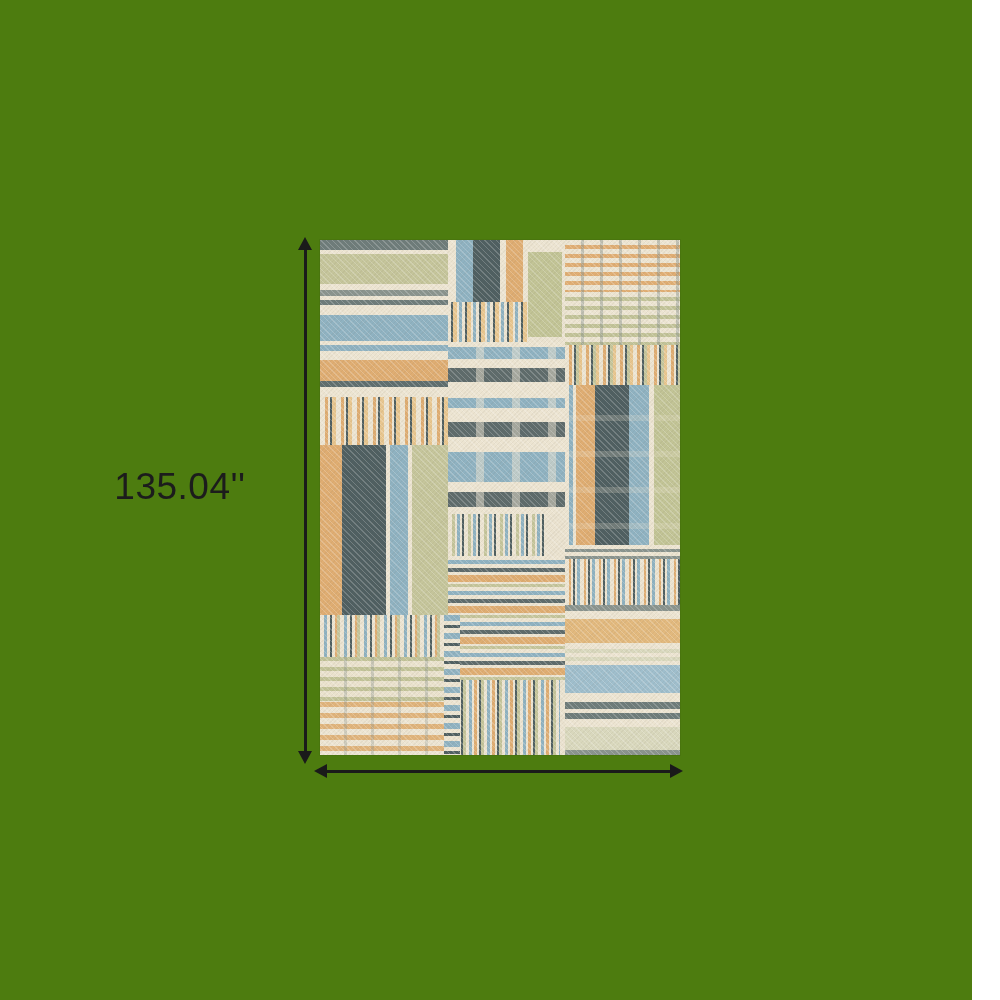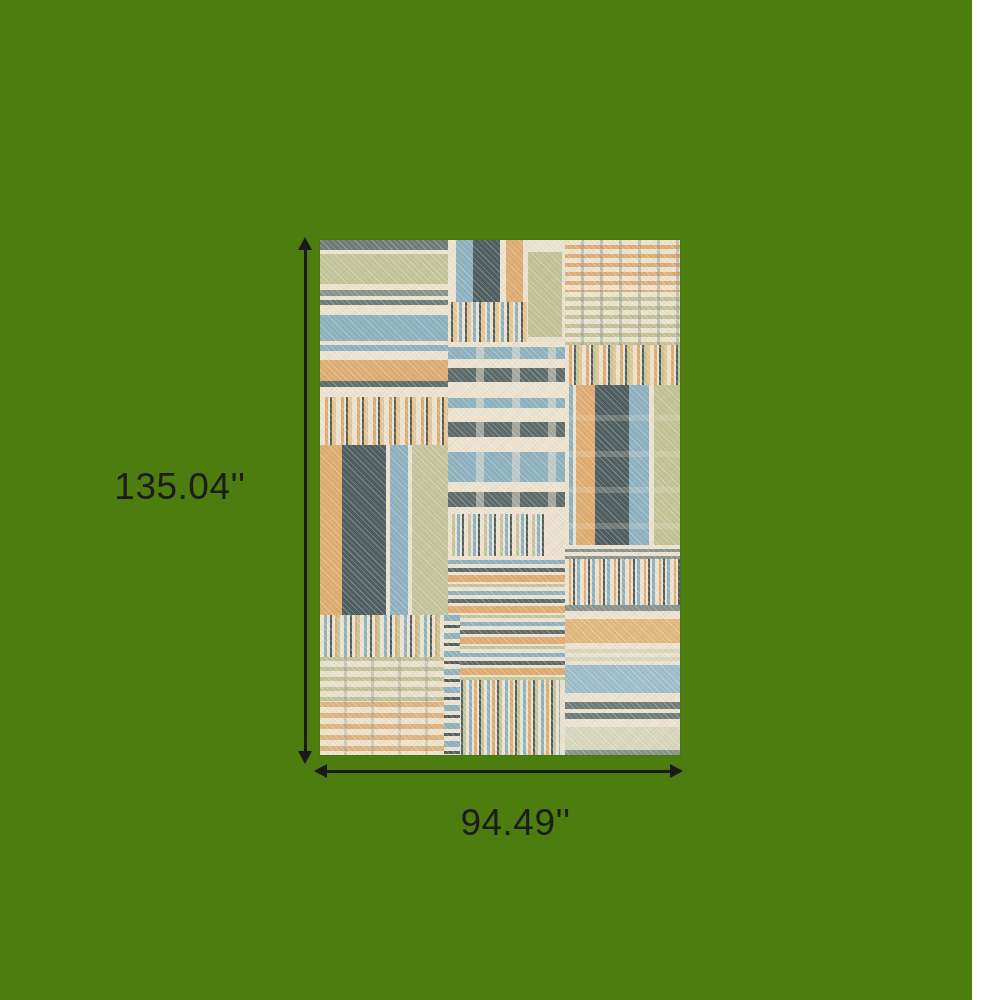--- a/index.html
+++ b/index.html
@@ -83,15 +83,14 @@
   </div>
 
   <div class="arrow h-arrow">
     <div class="h-head-left"></div>
     <div class="h-stem"></div>
     <div class="h-head-right"></div>
   </div>
 
   <div class="dim-label height-label">135.04''</div>
 
-  <div class="dim-label width-label">94.49''</div>
 
 </div>
 
 </body></html>

